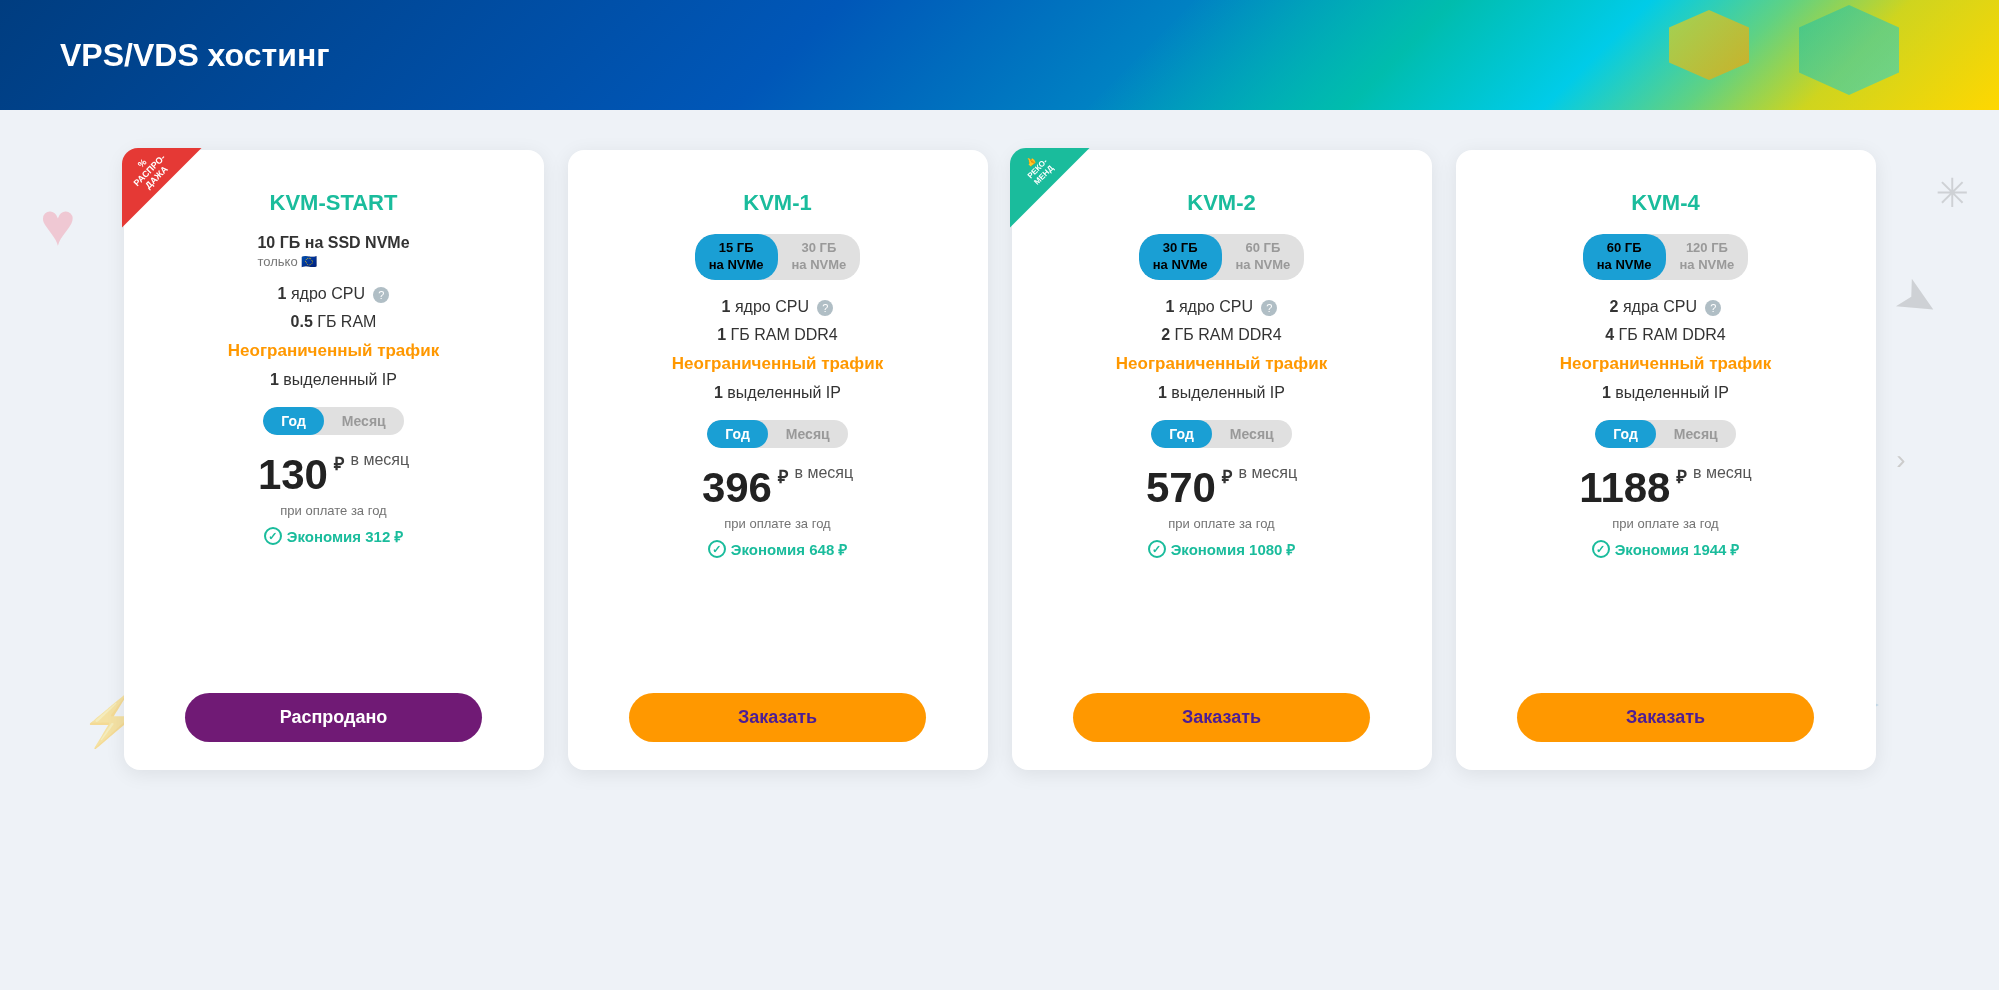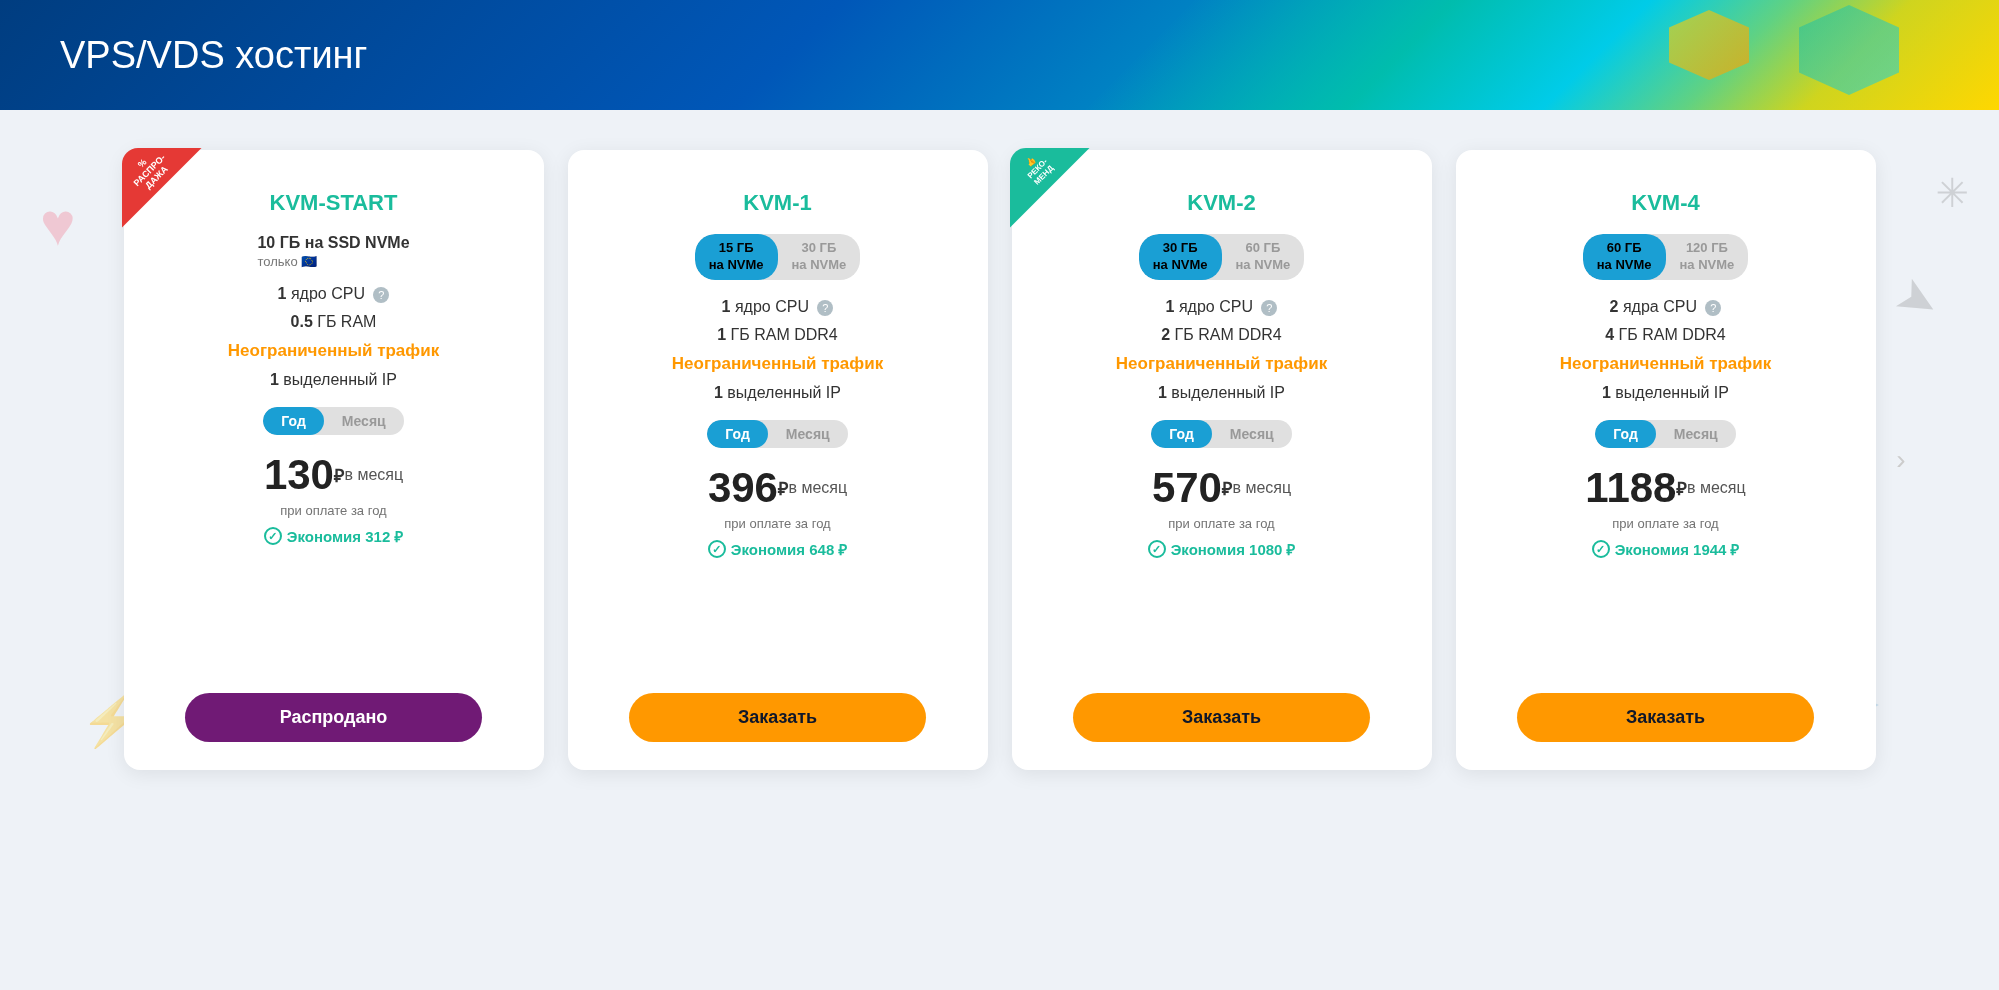--- a/index.html
+++ b/index.html
@@ -15,22 +15,22 @@
       background: linear-gradient(135deg, #003d80 0%, #0057b8 40%, #00a3cc 70%, #00c9a0 85%, #ffd700 100%);
       height: 110px;
       display: flex;
       align-items: center;
       padding: 0 60px;
       position: relative;
       overflow: hidden;
     }
     .header-title {
       color: #fff;
-      font-size: 38px;
-      font-weight: 400;
+      font-size: 32px;
+      font-weight: 700;
       z-index: 1;
     }
     .header-decor {
       position: absolute;
       right: 0; top: 0;
       width: 60%;
       height: 100%;
       background: linear-gradient(135deg, transparent 30%, #00c9a0 50%, #00d4ff 65%, #ffd700 85%);
       clip-path: polygon(30% 0%, 100% 0%, 100% 100%, 10% 100%);
       opacity: 0.7;
@@ -267,21 +267,22 @@
     .period-option.inactive {
       color: #999;
     }
 
     
     .price-main {
       font-size: 42px;
       font-weight: 900;
       color: #222;
       display: flex;
-      align-items: center;
+      align-items: flex-start;
+      gap: 6px;
       margin-bottom: 4px;
     }
     .price-currency {
       font-size: 18px;
       font-weight: 700;
       color: #333;
     }
     .price-period {
       font-size: 16px;
       color: #555;
@@ -309,21 +310,21 @@
       border: 2px solid #1abc9c;
       color: #1abc9c;
       font-size: 11px;
       text-align: center;
       line-height: 14px;
     }
 
     
     .btn-order {
       background: #ff9800;
-      color: #0f172a;
+      color: #4c1d95;
       border: none;
       border-radius: 30px;
       padding: 14px 50px;
       font-size: 18px;
       font-weight: 700;
       cursor: pointer;
       margin-top: auto;
       width: 80%;
     }
     .btn-sold {

